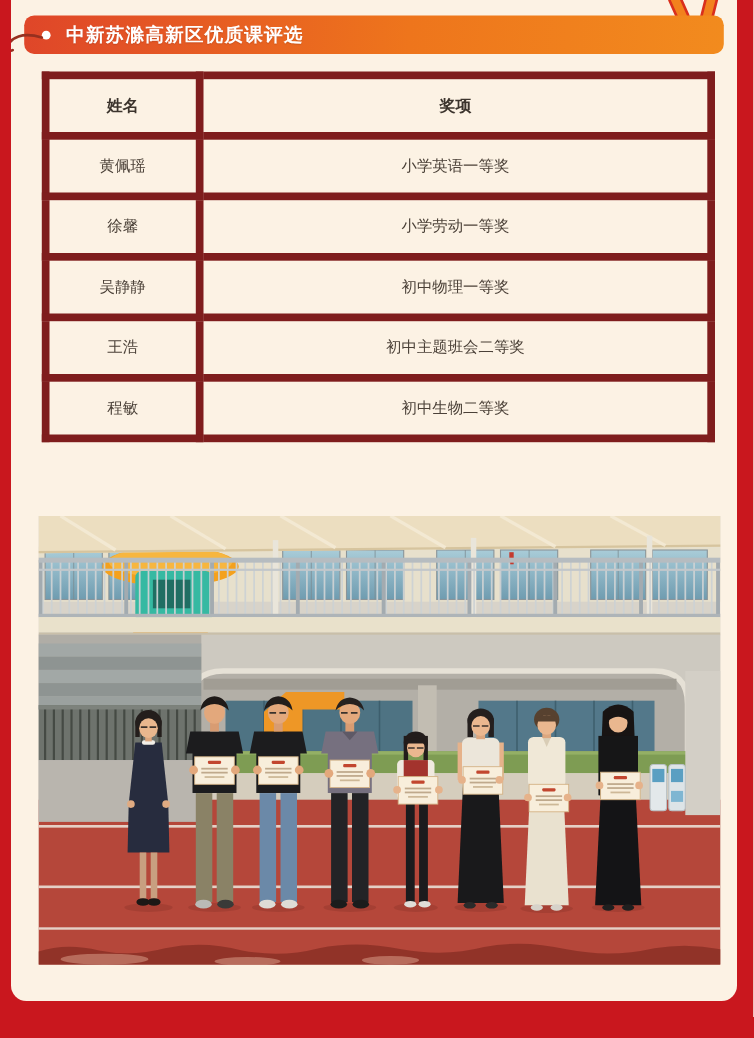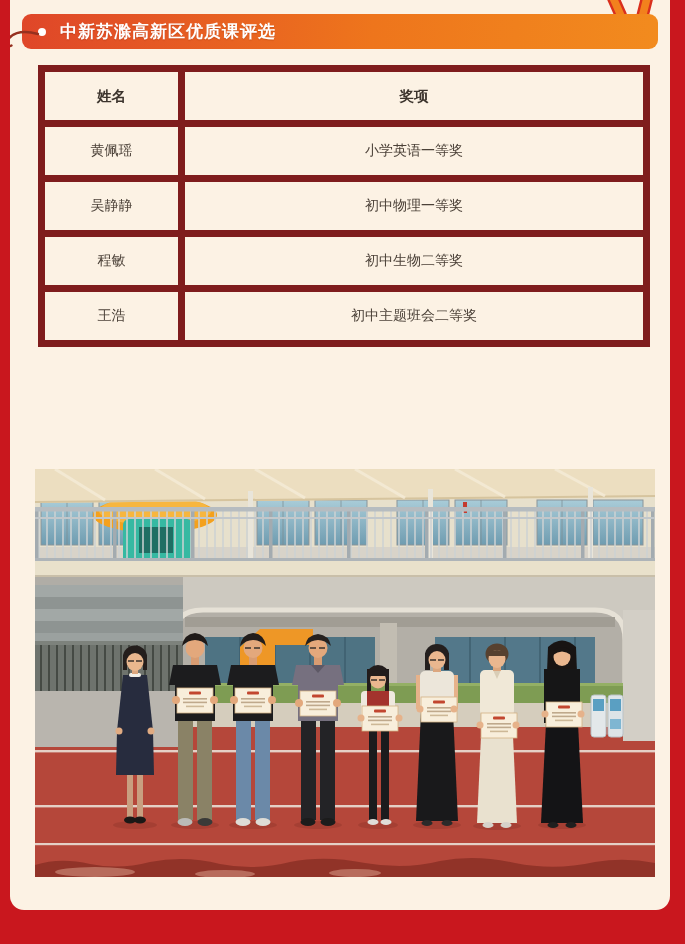--- a/index.html
+++ b/index.html
@@ -59,35 +59,39 @@
           <th>奖项</th>
         </tr>
       </thead>
       <tbody>
 
           <tr>
             <td>黄佩瑶</td>
             <td>小学英语一等奖</td>
           </tr>
 
+          <tr>
+            <td>徐馨</td>
+            <td>小学劳动一等奖</td>
+          </tr>
 
           <tr>
             <td>吴静静</td>
             <td>初中物理一等奖</td>
           </tr>
 
 
           <tr>
+            <td>王浩</td>
+            <td>初中主题班会二等奖</td>
+          </tr>
+
+          <tr>
             <td>程敏</td>
             <td>初中生物二等奖</td>
-          </tr>
-
-          <tr>
-            <td>王浩</td>
-            <td>初中主题班会二等奖</td>
           </tr>
 
         </tbody>
     </table>
 
     <div class="photo">
       <svg width="620" height="408" viewBox="0 0 620 408">
         <defs>
           <linearGradient id="win" x1="0" y1="0" x2="0" y2="1">
             <stop offset="0" stop-color="#a9ccd8"></stop>

